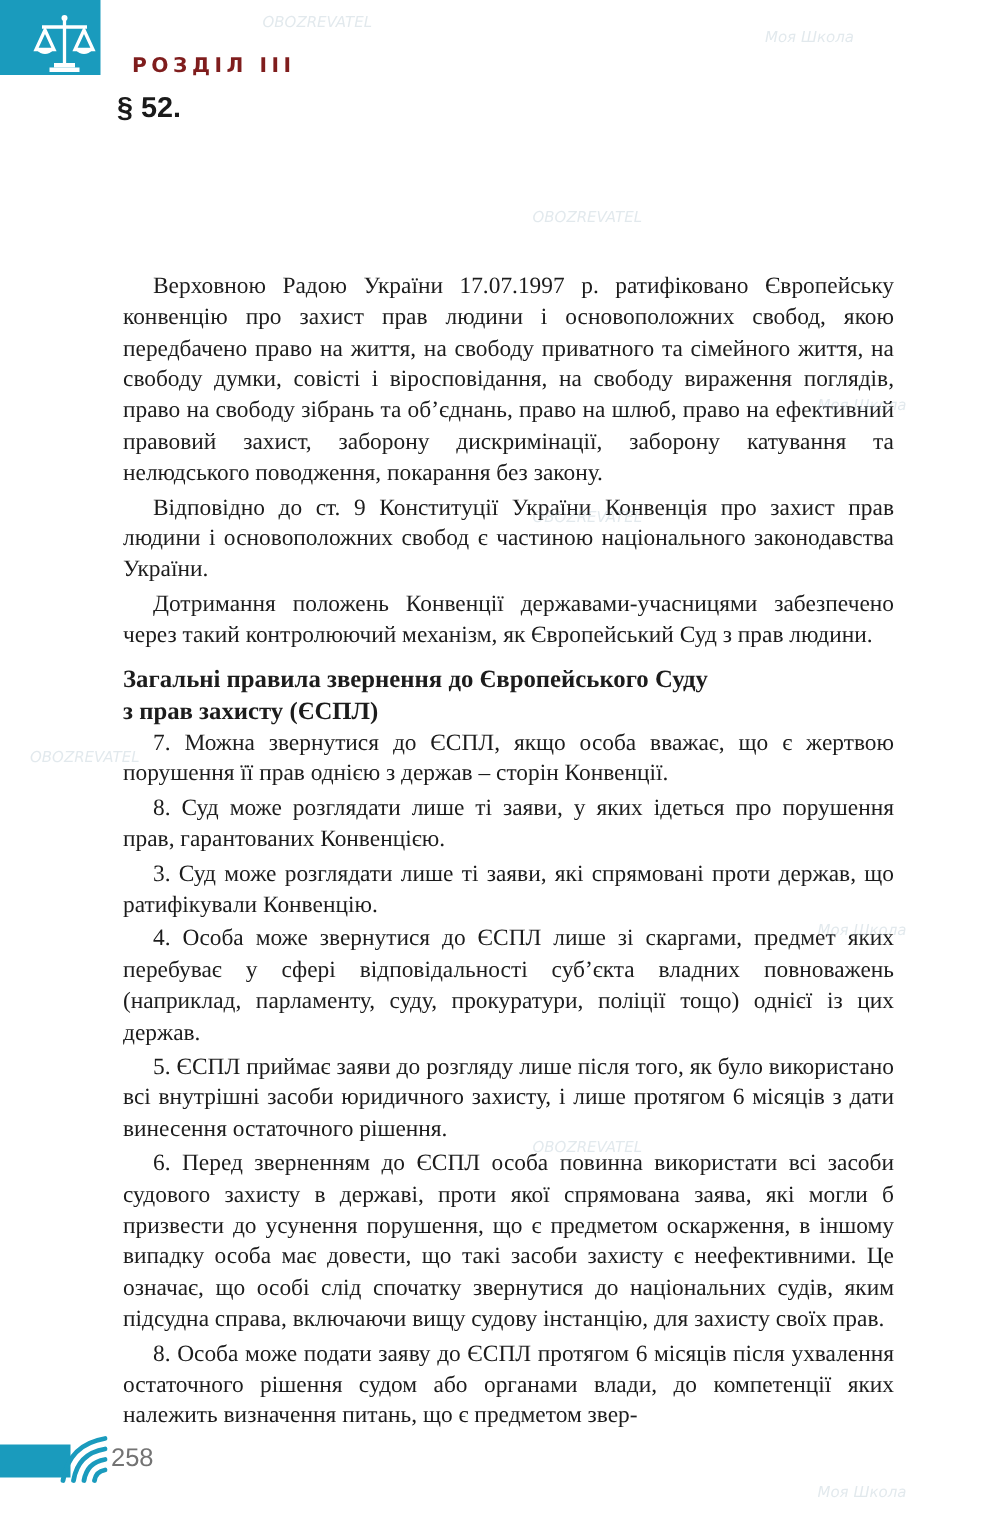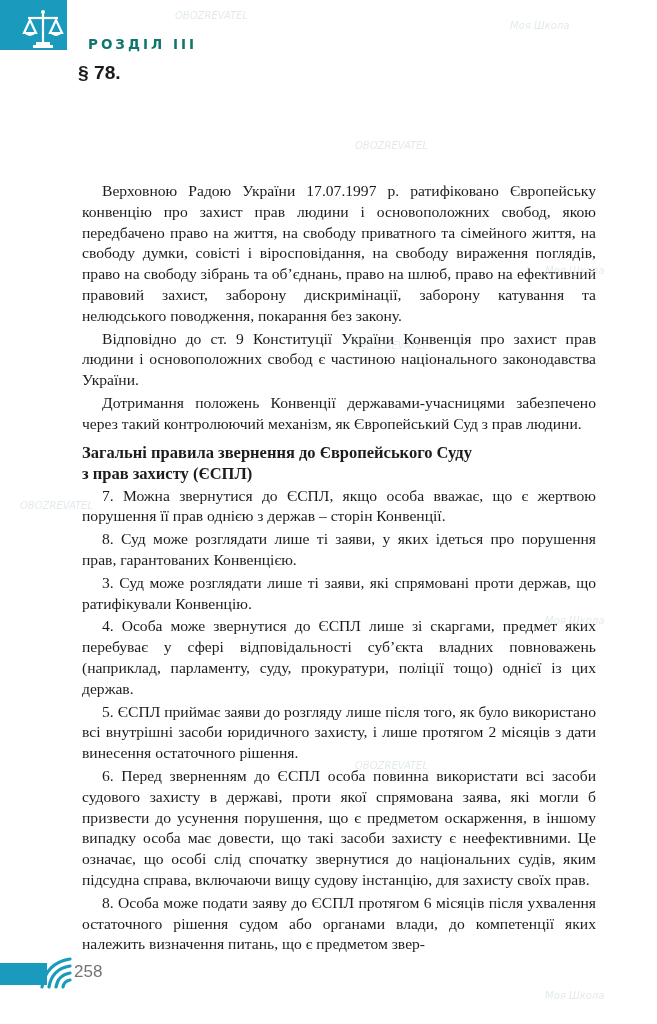--- a/index.html
+++ b/index.html
@@ -7,21 +7,21 @@
     width: 657px; height: 1024px; background: #ffffff; position: relative; overflow: hidden;
     font-family: "DejaVu Serif", "Liberation Serif", serif; color: #1c1c1c;
   }
   .corner-block {
     position: absolute; left: 0; top: 0; width: 67px; height: 50px; background: #1a9bbd;
   }
   .corner-block svg { position: absolute; left: 22px; top: 8px; }
   .section-label {
     position: absolute; left: 88px; top: 36px;
     font-family: "DejaVu Sans", sans-serif; font-weight: bold; font-size: 13.5px;
-    letter-spacing: 3px; color: #0f766e;
+    letter-spacing: 3px; color: #7f1d1d;
   }
   .heading {
     position: absolute; left: 78px; top: 62px; width: 520px;
     font-family: "Liberation Sans", sans-serif; font-weight: bold; font-size: 19.2px;
     line-height: 21.5px; color: #1a1a1a;
     display: flex;
   }
   .heading .num { width: 52px; flex: none; }
   .heading .title { flex: 1; }
   .content {
@@ -62,38 +62,38 @@
     <path d="M28 25 Q34 31 40 25 Z" fill="#ffffff"></path>
     <rect x="14" y="34" width="14" height="3" fill="#ffffff"></rect>
     <rect x="11" y="37" width="20" height="3" fill="#ffffff"></rect>
     <circle cx="21" cy="4" r="2" fill="#ffffff"></circle>
   </svg>
 </div>
 
 <div class="section-label">РОЗДІЛ III</div>
 
 <div class="heading">
-  <span class="num">§ 78.</span>
+  <span class="num">§ 52.</span>
 </div>
 
 <div class="content">
   <p>Верховною Радою України 17.07.1997 р. ратифіковано Європейську конвенцію про захист прав людини і основоположних свобод, якою передбачено право на життя, на свободу приватного та сімейного життя, на свободу думки, совісті і віросповідання, на свободу вираження поглядів, право на свободу зібрань та об’єднань, право на шлюб, право на ефективний правовий захист, заборону дискримінації, заборону катування та нелюдського поводження, покарання без закону.</p>
   <p>Відповідно до ст. 9 Конституції України Конвенція про захист прав людини і основоположних свобод є частиною національного законодавства України.</p>
   <p>Дотримання положень Конвенції державами-учасницями забезпечено через такий контролюючий механізм, як Європейський Суд з прав людини.</p>
 
   <h2>
     <span>Загальні правила звернення до Європейського Суду</span>
     <span>з прав захисту (ЄСПЛ)</span>
   </h2>
 
   <p>7. Можна звернутися до ЄСПЛ, якщо особа вважає, що є жертвою порушення її прав однією з держав – сторін Конвенції.</p>
   <p>8. Суд може розглядати лише ті заяви, у яких ідеться про порушення прав, гарантованих Конвенцією.</p>
   <p>3. Суд може розглядати лише ті заяви, які спрямовані проти держав, що ратифікували Конвенцію.</p>
   <p>4. Особа може звернутися до ЄСПЛ лише зі скаргами, предмет яких перебуває у сфері відповідальності суб’єкта владних повноважень (наприклад, парламенту, суду, прокуратури, поліції тощо) однієї із цих держав.</p>
-  <p>5. ЄСПЛ приймає заяви до розгляду лише після того, як було використано всі внутрішні засоби юридичного захисту, і лише протягом 2 місяців з дати винесення остаточного рішення.</p>
+  <p>5. ЄСПЛ приймає заяви до розгляду лише після того, як було використано всі внутрішні засоби юридичного захисту, і лише протягом 6 місяців з дати винесення остаточного рішення.</p>
   <p>6. Перед зверненням до ЄСПЛ особа повинна використати всі засоби судового захисту в державі, проти якої спрямована заява, які могли б призвести до усунення порушення, що є предметом оскарження, в іншому випадку особа має довести, що такі засоби захисту є неефективними. Це означає, що особі слід спочатку звернутися до національних судів, яким підсудна справа, включаючи вищу судову інстанцію, для захисту своїх прав.</p>
   <p>8. Особа може подати заяву до ЄСПЛ протягом 6 місяців після ухвалення остаточного рішення судом або органами влади, до компетенції яких належить визначення питань, що є предметом звер-</p>
 </div>
 
 <div class="footer-bar"></div>
 <svg class="footer-swirl" width="34" height="34" viewBox="0 0 34 34">
   <g fill="none" stroke="#1a9bbd" stroke-width="3.2" stroke-linecap="round">
     <path d="M4 32 Q8 8 32 4"></path>
     <path d="M11 32 Q14 14 32 11"></path>
     <path d="M18 32 Q20 20 32 18"></path>

